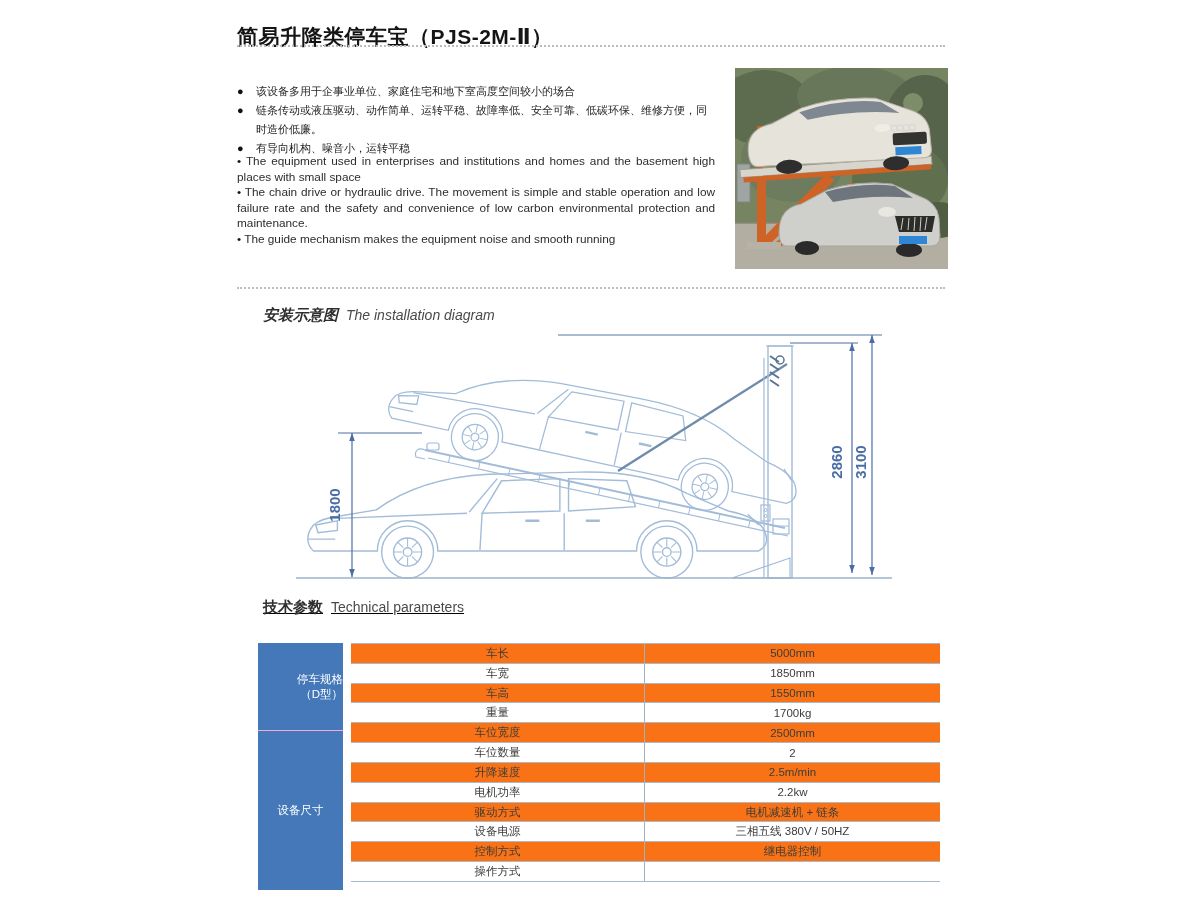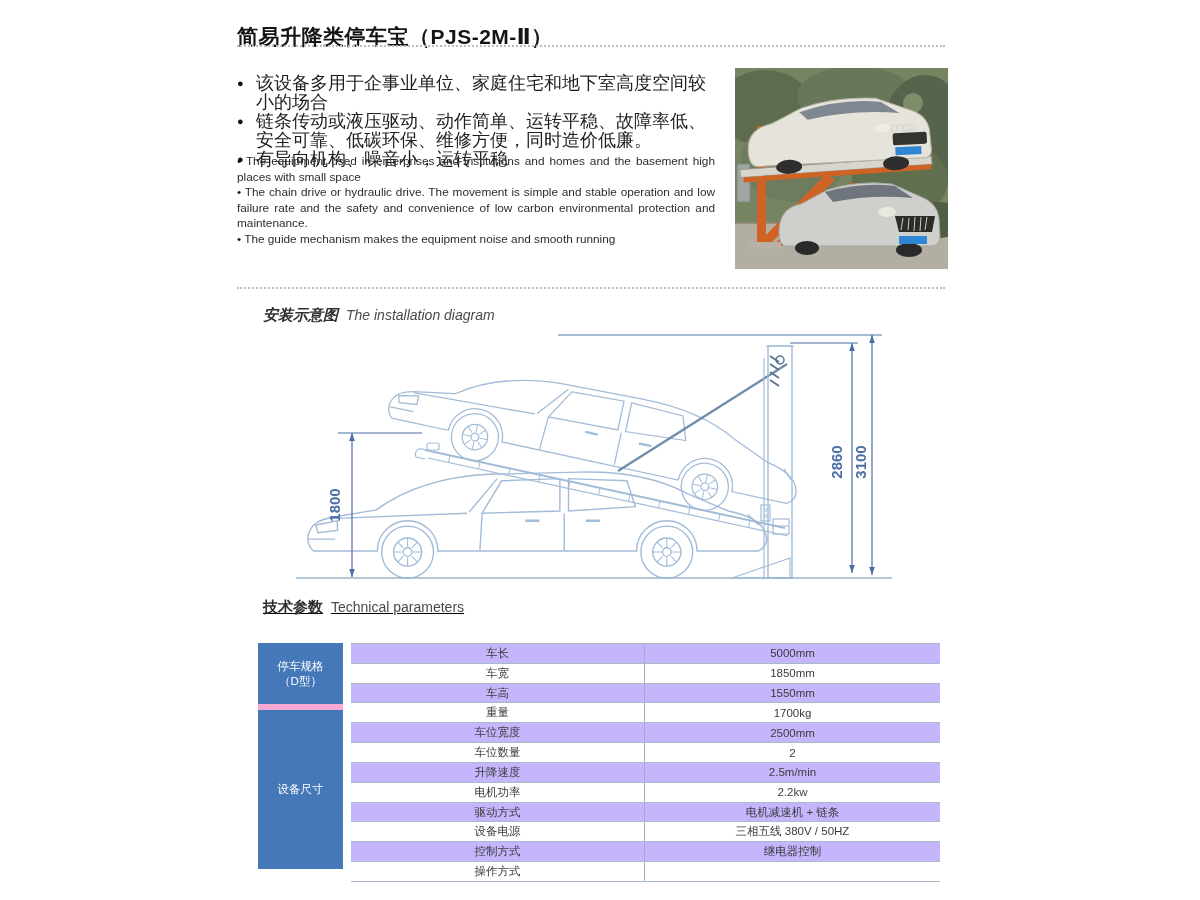--- a/index.html
+++ b/index.html
@@ -3,21 +3,21 @@
 <meta charset="utf-8">
 <style>
   html,body{margin:0;padding:0;background:#ffffff;}
   .page{position:relative;width:1200px;height:900px;background:#ffffff;overflow:hidden;
         font-family:"Liberation Sans","DejaVu Sans",sans-serif;}
 
   .page-title{position:absolute;left:237px;top:23px;font-size:21px;font-weight:bold;color:#141414;letter-spacing:.5px;}
   .hr-dot{position:absolute;left:237px;width:708px;height:0;border-top:2px dotted #bcbcbc;}
   .hr-1{top:45px;} .hr-2{top:287px;}
 
-  .zh-bullets{position:absolute;left:237px;top:74px;width:476px;font-size:18px;color:#1e1e1e;line-height:19px;}
+  .zh-bullets{position:absolute;left:237px;top:82px;width:476px;font-size:11px;color:#1e1e1e;line-height:19px;}
   .zh-bullets .li{position:relative;padding-left:19px;margin:0;}
   .zh-bullets .li::before{content:"●";position:absolute;left:0;top:0;font-size:11px;color:#111;}
 
   .en-bullets{position:absolute;left:237px;top:154px;width:478px;font-size:11.8px;color:#2c2c2c;line-height:15.5px;text-align:justify;}
   .en-bullets .li{margin:0;}
   .en-bullets .li::before{content:"• ";color:#111;}
 
   .photo{position:absolute;left:735px;top:68px;width:213px;height:201px;}
 
   .sec-head{position:absolute;left:263px;}
@@ -25,28 +25,28 @@
   .sec-head .en{font-size:14px;color:#4a4a4a;margin-left:8px;}
   .head-1{top:306px;font-style:italic;} .head-2{top:598px;text-decoration:underline;}
 
   .diagram{position:absolute;left:280px;top:300px;width:620px;height:290px;}
 
   
   .params{position:absolute;left:258px;top:643px;width:682px;height:238px;}
   .pgroups{position:absolute;left:0;top:0;width:85px;height:238px;}
   .pgroup{background:#4478b8;color:#ffffff;display:flex;flex-direction:column;align-items:center;justify-content:center;
           font-size:11.5px;line-height:15px;box-sizing:border-box;}
-  .pg-1{height:67px;border-bottom:6px solid #f9a8d4;}
+  .pg-1{height:88px;border-bottom:1px solid #f9a8d4;align-items:flex-end;}
   .pg-2{height:158.7px;}
   .prows{position:absolute;left:93px;top:0;width:589px;border-top:1px solid #aab8c8;}
   .prow{display:flex;height:19.83px;align-items:stretch;border-bottom:1px solid #aab8c8;box-sizing:border-box;
         font-size:11.5px;color:#3c3c3c;}
   .prow .pname{width:294px;border-right:1px solid #9fb0c4;display:flex;align-items:center;justify-content:center;box-sizing:border-box;}
   .prow .pval{flex:1;display:flex;align-items:center;justify-content:center;}
-  .r-alt{background:#c4b5fd;}
+  .r-alt{background:#f97316;}
 </style>
 </head>
 <body>
 
 <div class="page">
 
   <div class="page-title">简易升降类停车宝（PJS-2M-Ⅱ）</div>
   <div class="hr-dot hr-1"></div>
 
   <div class="zh-bullets">

